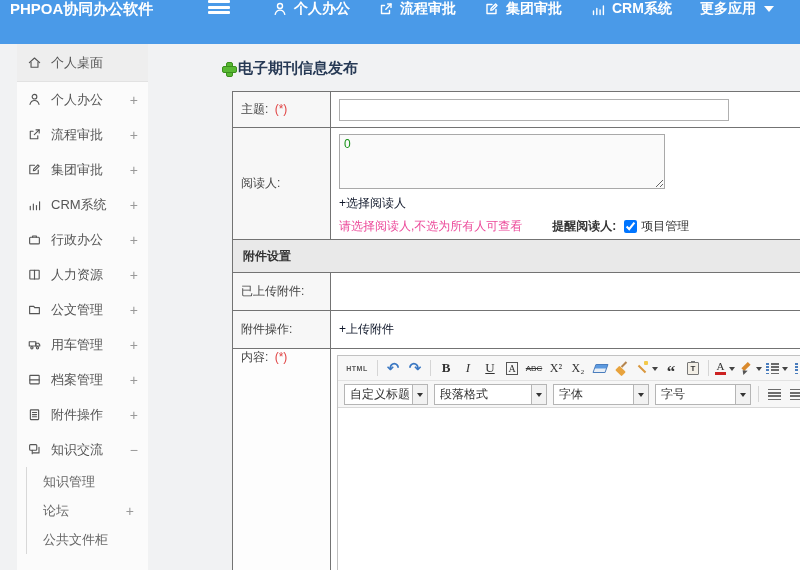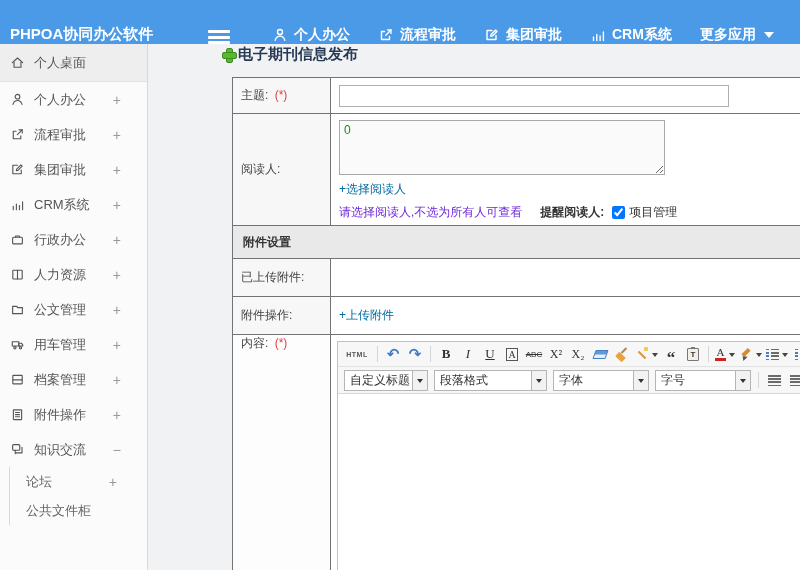--- a/index.html
+++ b/index.html
@@ -2,72 +2,72 @@
 <html><head>
 <meta charset="utf-8">
 <style>
   *{margin:0;padding:0;box-sizing:border-box}
   html,body{width:800px;height:570px;overflow:hidden;background:#fff;
     font-family:"Liberation Sans","DejaVu Sans",sans-serif;font-size:12px;color:#333}
   .viewport{position:relative;width:800px;height:570px;overflow:hidden;background:#f1f2f3}
 
   
   .topbar{position:absolute;left:0;top:0;width:800px;height:44px;background:#4A9AE8;
-    display:flex;align-items:flex-end;color:#fff}
+    display:flex;align-items:flex-start;color:#fff}
   .logo{width:150px;padding-left:10px;font-size:15px;font-weight:bold;white-space:nowrap}
   .hamburger{margin-left:58px;width:22px;height:14px;display:flex;flex-direction:column;
     justify-content:space-between;cursor:pointer}
   .hamburger i{display:block;height:3px;background:#fff;border-radius:1px}
   .nav{display:flex;align-items:center;margin-left:28px}
   .nav-item{display:flex;align-items:center;gap:6px;margin:0 14px;font-size:14px;font-weight:bold;
     color:#fff;text-decoration:none;cursor:pointer;white-space:nowrap}
   .nic{display:inline-flex;width:16px;height:16px}
   .nic svg{width:16px;height:16px;stroke:#fff;fill:none;stroke-width:1.4;stroke-linecap:round;stroke-linejoin:round}
   .caret-down{width:0;height:0;border:5px solid transparent;border-top:6px solid #fff;margin-top:5px;margin-left:2px}
 
   
-  .sidebar{position:absolute;left:0;top:44px;bottom:0;width:148px;background:#fbfbfb;
+  .sidebar{position:absolute;left:17px;top:44px;bottom:0;width:148px;background:#fbfbfb;
     border-right:1px solid #d9d9d9;overflow:hidden}
   .side-item{position:relative;height:35px;display:flex;align-items:center;cursor:pointer;color:#555;font-size:13px}
   .side-item.active{height:38px;background:#eeeeee;border-bottom:1px solid #e2e2e2}
   .sic{display:inline-flex;width:15px;height:15px;margin-left:10px}
   .sic svg{width:15px;height:15px;stroke:#555;fill:none;stroke-width:1.2;stroke-linecap:round;stroke-linejoin:round}
   .side-label{margin-left:9px;white-space:nowrap}
   .exp{position:absolute;right:26px;color:#999;font-size:14px;font-weight:normal}
   .sub-list{margin-left:9px;border-left:1px solid #d8d8d8}
   .sub-item{position:relative;height:29px;display:flex;align-items:center;padding-left:16px;
     color:#666;font-size:13px;cursor:pointer}
   .sub-item .exp{right:30px}
 
   
   .main{position:absolute;left:148px;top:44px;right:0;bottom:0;background:#f1f2f3;overflow:hidden}
-  .title-row{display:flex;align-items:center;margin:1px 0 0 74px}
+  .title-row{display:flex;align-items:center;margin:15px 0 0 74px}
   .plus-ic{position:relative;width:13px;height:13px;margin-right:3px}
   .plus-ic::before,.plus-ic::after{content:"";position:absolute;background:#58b832;
     border:1px solid #3c8f1d;border-radius:2px}
   .plus-ic::before{left:4px;top:0;width:5px;height:13px}
   .plus-ic::after{left:0;top:4px;width:13px;height:5px;border-radius:2px}
   .page-title{font-size:15px;font-weight:bold;color:#273a55}
 
   table.form{border-collapse:collapse;table-layout:fixed;width:740px;margin:13px 0 0 84px;background:#fff}
   table.form td{border:1px solid #737373;vertical-align:middle}
   td.lbl{width:98px;background:#f7f7f7;padding-left:8px;color:#444}
   .req{color:#e04343;margin-left:3px}
   td.val{padding:6px 8px;background:#fff}
   tr.r-subject td{height:36px}
   .txt-input{width:390px;height:22px;border:1px solid #b0b0b0;padding:2px 4px;font-size:12px;background:#fff}
   tr.r-readers td{height:104px}
   td.val-readers{padding:6px 8px 4px 8px;vertical-align:top}
   .readers-area{width:326px;height:55px;border:1px solid #a9a9a9;background:#fafafa;
     font-size:12px;color:#149114;padding:2px 4px;resize:both;font-family:inherit}
-  .link{color:#0369a1;text-decoration:none;cursor:pointer}
+  .link{color:#0f172a;text-decoration:none;cursor:pointer}
   .link-line{margin-top:3px}
   .hint-line{margin-top:6px;display:flex;align-items:center;white-space:nowrap}
-  .hint-text{color:#6d28d9}
-  .remind{font-weight:bold;margin-left:18px}
+  .hint-text{color:#ec4899}
+  .remind{font-weight:bold;margin-left:30px}
   .hint-line input[type=checkbox]{width:13px;height:13px;margin:0 4px 0 8px}
   tr.r-section td{height:33px;background:#e9e9e9;font-weight:bold;color:#333;padding-left:10px}
   tr.r-uploaded td,tr.r-ops td{height:38px}
   tr.r-content td{vertical-align:top}
   td.lbl-content{background:#fdfdfd;border-left:1px solid #8ab2d6;vertical-align:middle}
   td.val-editor{padding:6px;background:#fff}
 
   
   .editor{border:1px solid #c2c2c2;background:#fff;width:640px}
   .tb{display:flex;align-items:center;flex-wrap:nowrap;background:#f7f7f7;padding:2px 3px;overflow:hidden}
@@ -300,20 +300,24 @@
             <rect x="2.8" y="2.8" width="7.6" height="6" rx="1"></rect>
             <path d="M12.8 5.6v6H6.4"></path>
             <path d="M5.6 12.4V8.8"></path>
           </svg>
         </span>
       <span class="side-label">知识交流</span>
       <span class="exp">−</span>
     </div>
     <div class="sub-list">
       <div class="sub-item">
+        <span>知识管理</span>
+        <span class="exp"></span>
+      </div>
+      <div class="sub-item">
         <span>论坛</span>
         <span class="exp">+</span>
       </div>
       <div class="sub-item">
         <span>公共文件柜</span>
         <span class="exp"></span>
       </div>
     </div>
   </aside>
 

